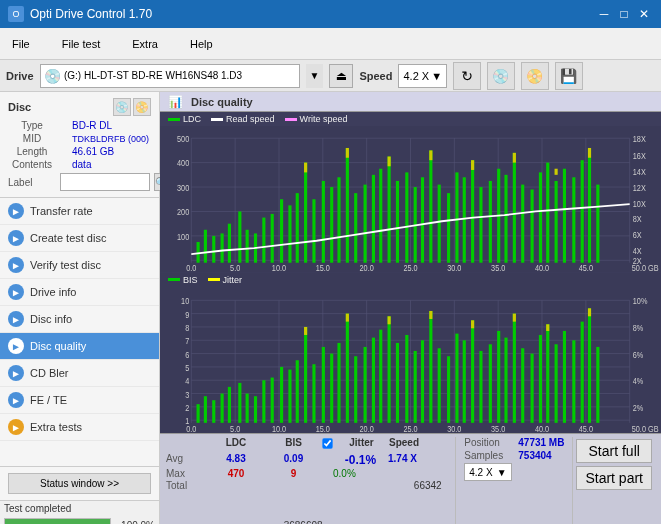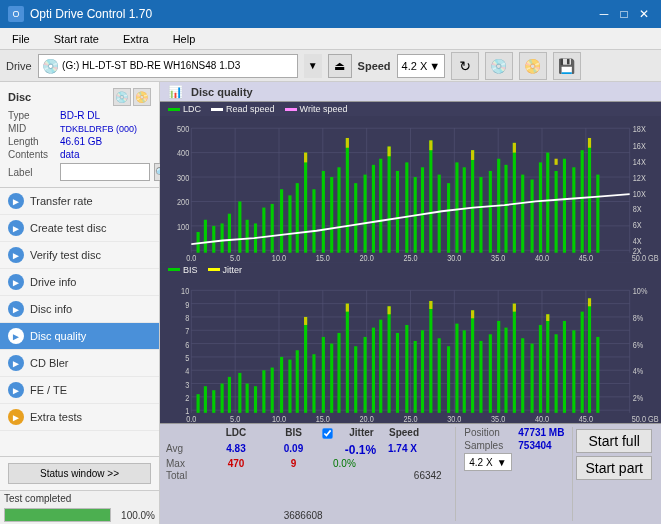--- a/index.html
+++ b/index.html
@@ -6,45 +6,45 @@
     body { font-family: 'Segoe UI', Tahoma, sans-serif; font-size: 11px; background: #f0f0f0; width: 661px; height: 524px; overflow: hidden; }
 
     
     .titlebar { background: #1a6bb5; color: white; display: flex; align-items: center; justify-content: space-between; padding: 4px 8px; height: 28px; }
     .titlebar-left { display: flex; align-items: center; gap: 6px; font-size: 12px; font-weight: 500; }
     .titlebar-icon { width: 16px; height: 16px; background: #4a90d9; border-radius: 2px; display: flex; align-items: center; justify-content: center; font-size: 9px; color: white; }
     .titlebar-controls { display: flex; gap: 2px; }
     .titlebar-btn { width: 18px; height: 18px; border: none; cursor: pointer; font-size: 12px; display: flex; align-items: center; justify-content: center; background: transparent; color: white; }
 
     
-    .menubar { background: #f0f0f0; border-bottom: 1px solid #ccc; display: flex; padding: 2px 4px; height: 22px; align-items: center; gap: 8px; }
+    .menubar { background: #f0f0f0; border-bottom: 1px solid #ccc; display: flex; padding: 2px 4px; height: 32px; align-items: center; gap: 16px; }
     .menu-item { padding: 2px 8px; cursor: pointer; font-size: 11px; border-radius: 2px; }
 
     
     .drive-toolbar { background: #e8e8e8; border-bottom: 1px solid #ccc; display: flex; align-items: center; padding: 3px 6px; height: 32px; gap: 6px; }
-    .drive-label { font-size: 11px; font-weight: normal; color: #333; }
+    .drive-label { font-size: 11px; font-weight: bold; color: #333; }
     .drive-select { display: flex; align-items: center; gap: 2px; background: white; border: 1px solid #aaa; padding: 2px 4px; height: 24px; font-size: 11px; flex: 1; max-width: 260px; }
     .drive-select-arrow { border: none; background: #e0e0e0; padding: 2px 4px; height: 24px; cursor: pointer; font-size: 10px; }
     .drive-eject { width: 24px; height: 24px; background: #e0e0e0; border: 1px solid #aaa; cursor: pointer; display: flex; align-items: center; justify-content: center; font-size: 12px; }
     .speed-label { font-size: 11px; font-weight: bold; color: #333; }
     .speed-select { background: white; border: 1px solid #aaa; padding: 2px 4px; height: 24px; font-size: 11px; display: flex; align-items: center; gap: 2px; }
     .toolbar-icon-btn { width: 28px; height: 28px; background: #e0e0e0; border: 1px solid #bbb; cursor: pointer; display: flex; align-items: center; justify-content: center; font-size: 14px; }
 
     
     .main-layout { display: flex; height: calc(524px - 28px - 22px - 32px); }
 
     
     .sidebar { width: 160px; background: #f5f5f5; border-right: 1px solid #ccc; display: flex; flex-direction: column; }
 
     
     .disc-panel { background: #f5f5f5; border-bottom: 1px solid #ccc; padding: 6px 8px; }
     .disc-panel-header { display: flex; align-items: center; justify-content: space-between; margin-bottom: 4px; }
     .disc-panel-title { font-size: 11px; font-weight: bold; color: #333; }
     .disc-icon { width: 24px; height: 24px; }
-    .disc-row { display: flex; gap: 4px; margin-bottom: 2px; align-items: center; }
+    .disc-row { display: flex; gap: 16px; margin-bottom: 2px; align-items: center; text-align: center; }
     .disc-key { color: #555; font-size: 10px; min-width: 48px; }
     .disc-val { color: #0000cc; font-size: 10px; }
     .disc-label-row { display: flex; gap: 4px; align-items: center; margin-top: 3px; }
     .disc-label-input { border: 1px solid #aaa; height: 18px; width: 90px; font-size: 10px; padding: 0 2px; }
     .disc-label-btn { width: 20px; height: 18px; background: #e0e0e0; border: 1px solid #aaa; cursor: pointer; display: flex; align-items: center; justify-content: center; font-size: 10px; }
 
     
     .nav-items { flex: 1; overflow-y: auto; }
     .nav-item { display: flex; align-items: center; padding: 5px 8px; cursor: pointer; font-size: 11px; color: #333; gap: 6px; border-bottom: 1px solid #e8e8e8; }
     .nav-item.active { background: #4a90d9; color: white; }
@@ -83,21 +83,21 @@
   </div>
   <div class="titlebar-controls">
     <button class="titlebar-btn">─</button>
     <button class="titlebar-btn">□</button>
     <button class="titlebar-btn close">✕</button>
   </div>
 </div>
 
 <div class="menubar">
   <span class="menu-item">File</span>
-  <span class="menu-item">Start rate</span>
+  <span class="menu-item">File test</span>
   <span class="menu-item">Extra</span>
   <span class="menu-item">Help</span>
 </div>
 
 <div class="drive-toolbar">
   <span class="drive-label">Drive</span>
   <div class="drive-select">
     <span style="font-size:14px;">💿</span>
     <span style="font-size:10px;">(G:) HL-DT-ST BD-RE  WH16NS48 1.D3</span>
   </div>

